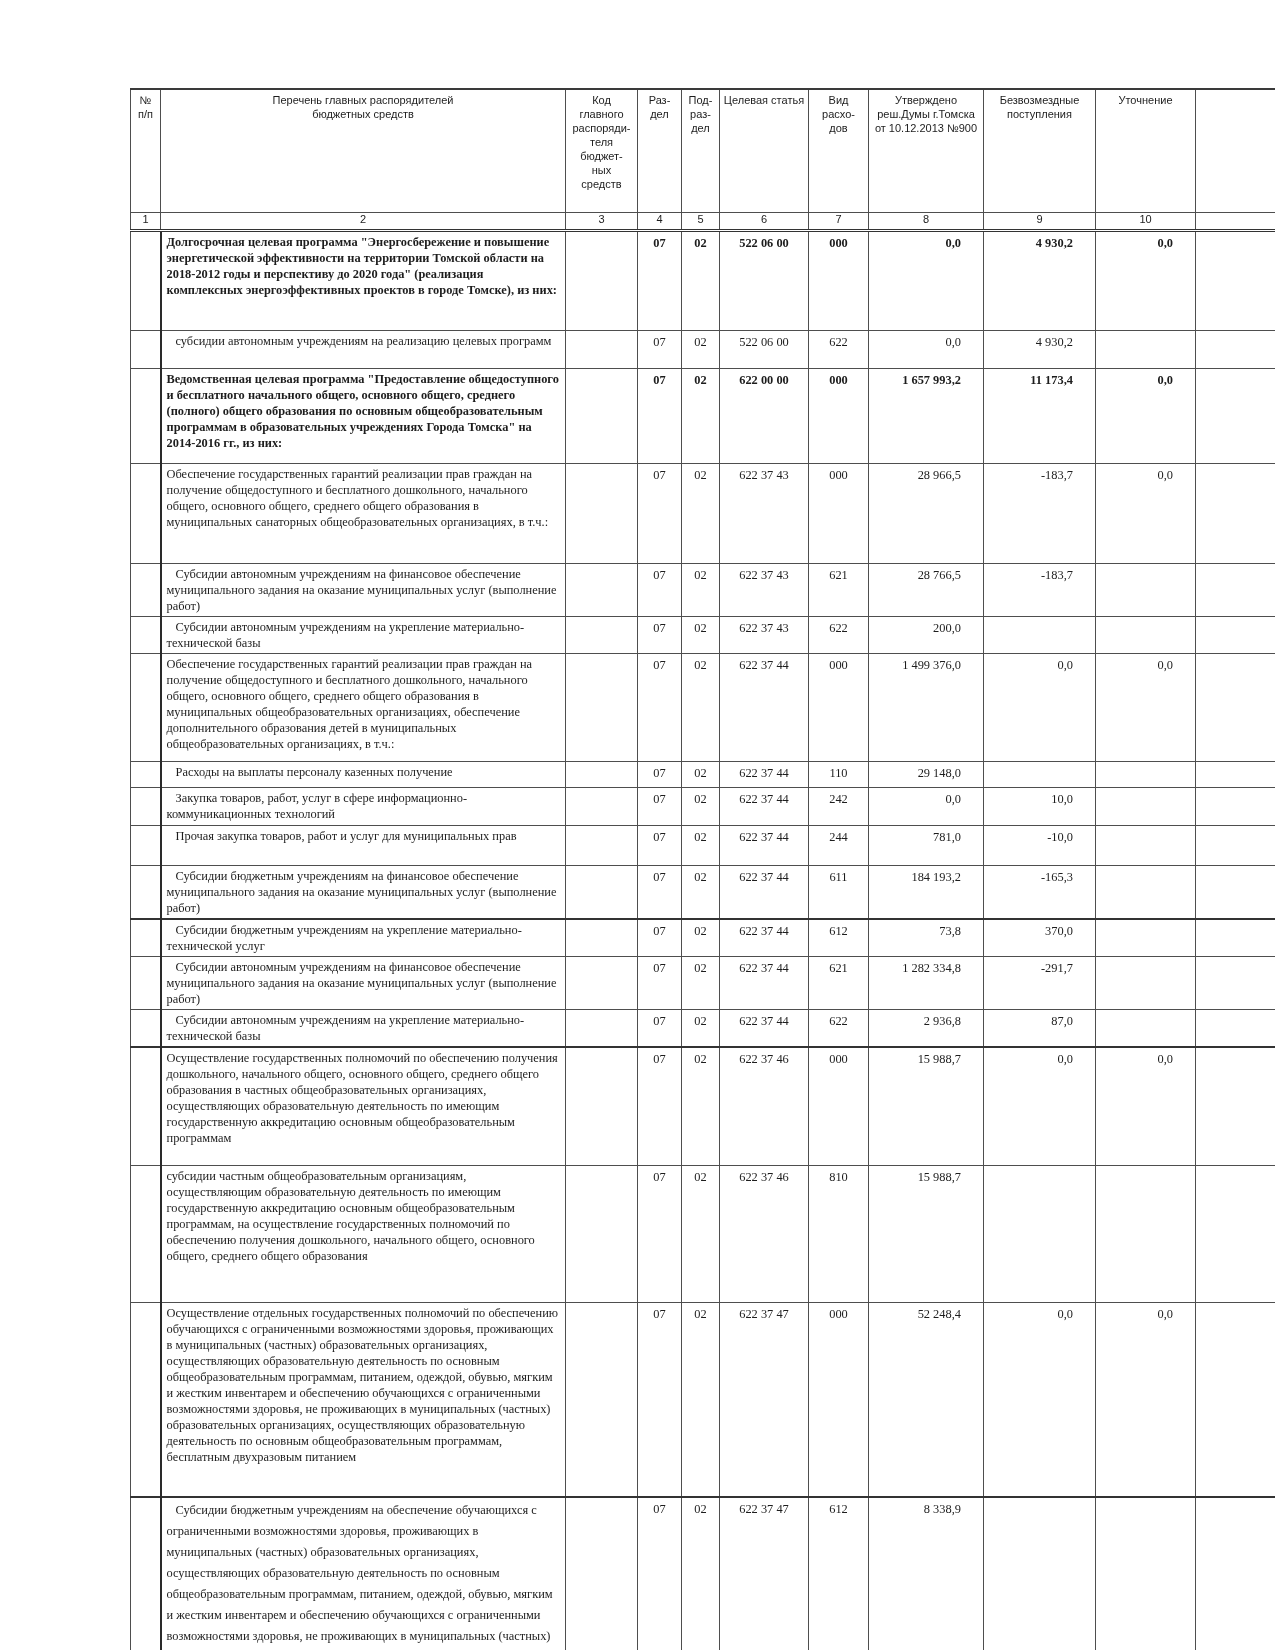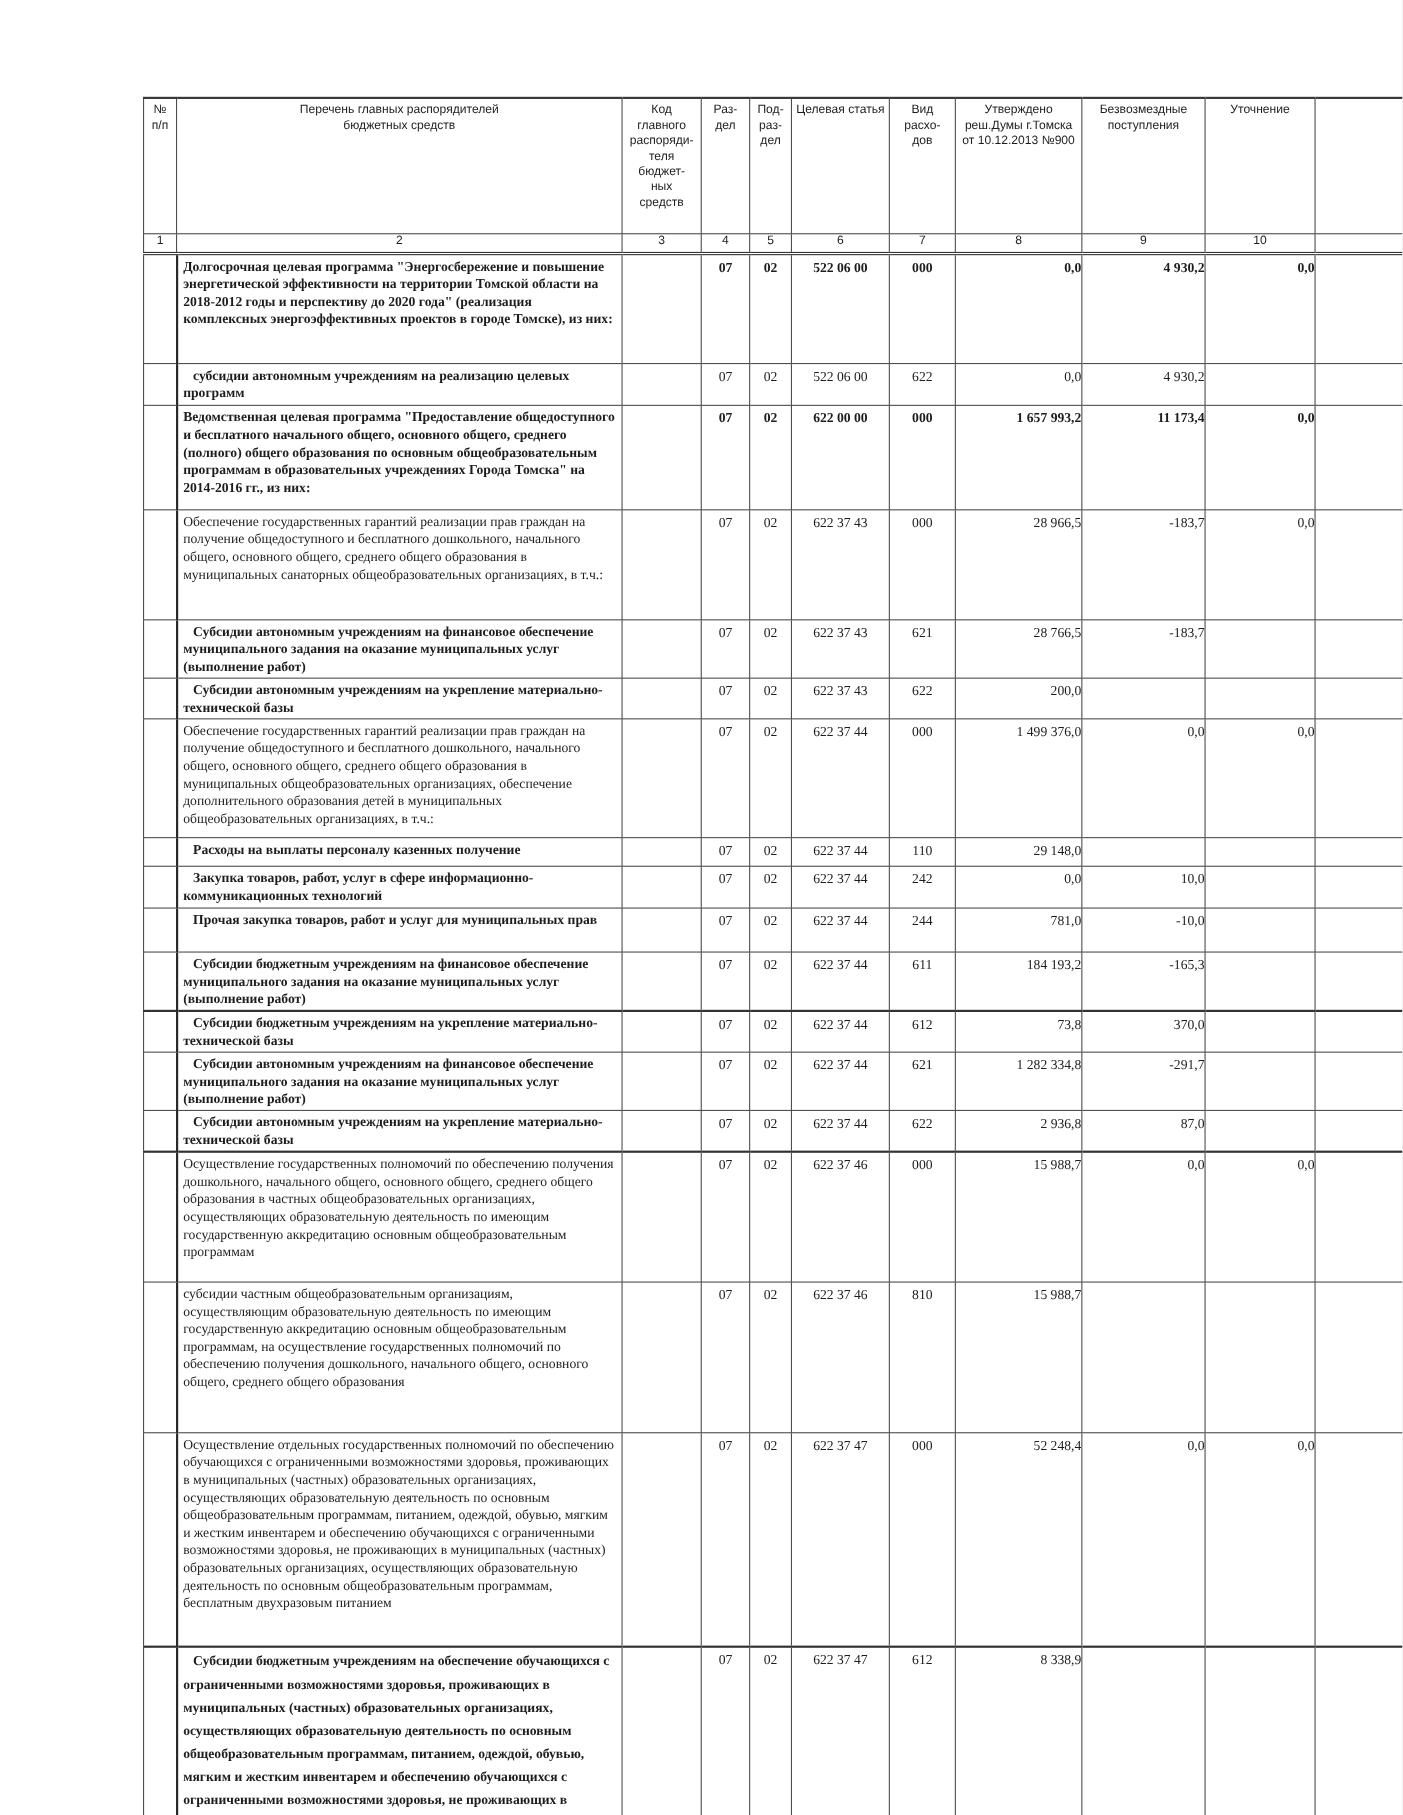--- a/index.html
+++ b/index.html
@@ -42,24 +42,24 @@
     height:16px;
     border-bottom:3px double #333;
   }
   .budget tbody td{
     font-size:12.4px;
     line-height:16px;
   }
   td.c1{border-right:2px solid #2a2a2a;}
   td.name{text-align:left;padding:2px 5px 2px 5px;}
   td.cent{text-align:center;padding-top:3px;}
-  td.rt{text-align:right;padding:3px 0 1px 2px;}
+  td.rt{text-align:right;padding:3px 22px 1px 2px;}
   tr.bold td{font-weight:bold;}
   tr.thick td{border-top:2px solid #333;}
-  td.ind{text-indent:9px;font-weight:bold;}
+  td.ind{text-indent:9px;}
   tr.wide td.name{line-height:21px;}
 </style>
 </head>
 <body>
 
 <div class="page">
   <table class="budget">
     <colgroup>
       <col style="width:30px">
         <col style="width:405px">
@@ -255,21 +255,21 @@
         <td class="cent">02</td>
         <td class="cent">622 37 44</td>
         <td class="cent">611</td>
         <td class="rt">184 193,2</td>
         <td class="rt">-165,3</td>
         <td class="rt"></td>
         <td></td>
       </tr>
       <tr class="thick" style="height:37px">
         <td class="c1"></td>
-        <td class="name ind">Субсидии бюджетным учреждениям на укрепление материально-технической базы</td>
+        <td class="name ind">Субсидии бюджетным учреждениям на укрепление материально-технической услуг</td>
         <td class="cent"></td>
         <td class="cent">07</td>
         <td class="cent">02</td>
         <td class="cent">622 37 44</td>
         <td class="cent">612</td>
         <td class="rt">73,8</td>
         <td class="rt">370,0</td>
         <td class="rt"></td>
         <td></td>
       </tr>

